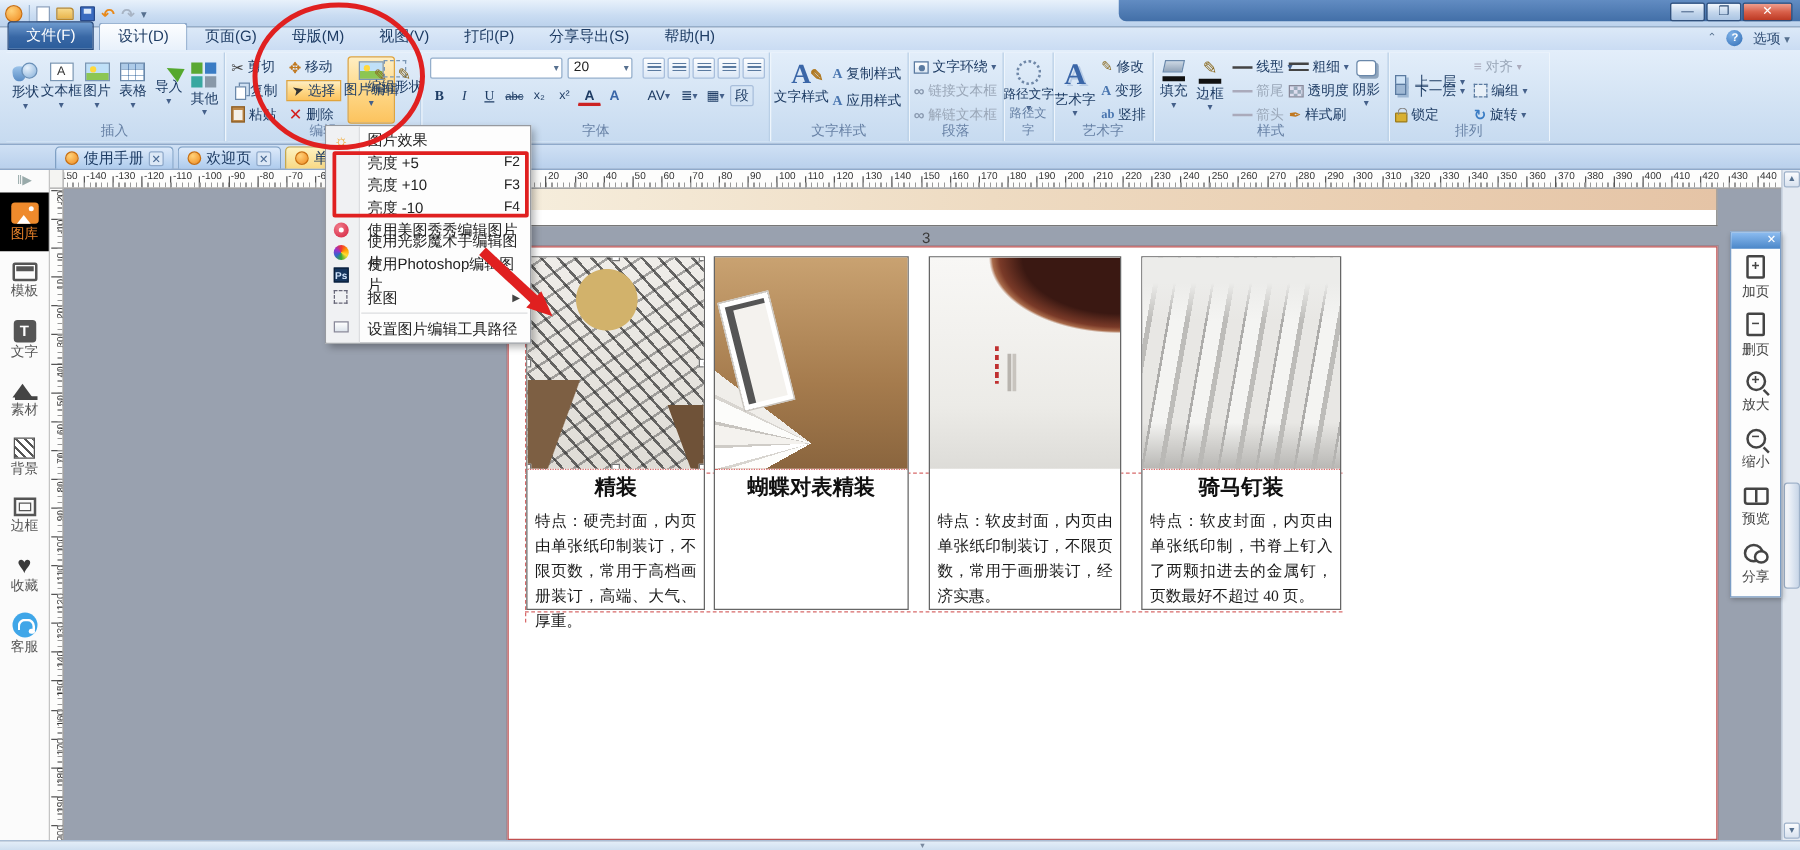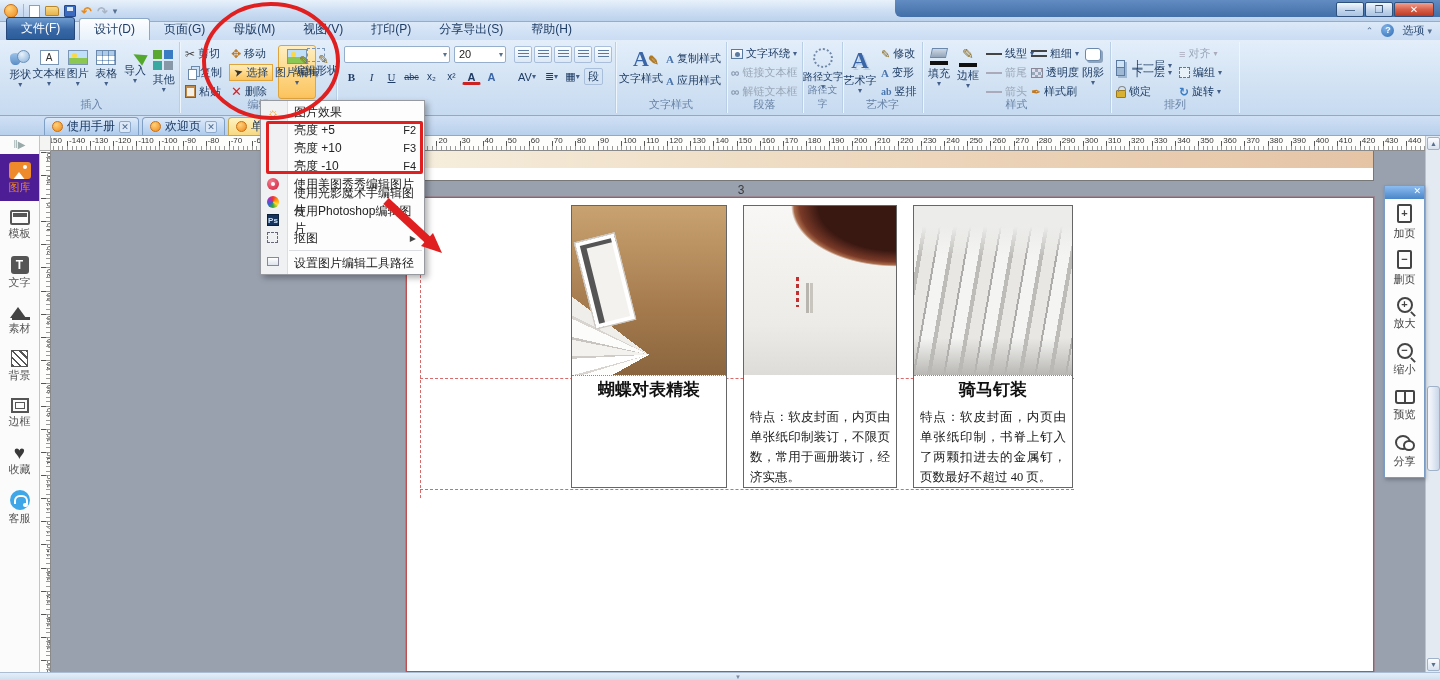--- a/index.html
+++ b/index.html
@@ -107,21 +107,21 @@
   .tabrow { position:absolute; left:0; top:116px; width:1440px; height:20px; background:linear-gradient(#cfe0f4,#b9d0ec); border-bottom:1px solid #8fa9ca; z-index:9; display:flex; align-items:flex-end; padding-left:44px; gap:3px; }
   .dtab { height:18px; display:flex; align-items:center; gap:4px; padding:0 7px; border:1px solid #7fa0c4; border-bottom:none; border-radius:4px 4px 0 0; background:linear-gradient(#ddeafa,#aecbed); font-size:12px; color:#1e3c64; white-space:nowrap; overflow:hidden; }
   .dtab-active { background:linear-gradient(#fdf3c2,#f8d984); border-color:#c8a84a; }
   .dtab .dot { width:11px; height:11px; border-radius:50%; background:radial-gradient(circle at 35% 30%,#ffd27a,#f08a1e); border:1px solid #c96f10; flex:none; }
   .dtab .x { font-size:9px; color:#4a6a94; border:1px solid #8fa9ca; background:#dce8f6; width:12px; height:12px; line-height:10px; text-align:center; border-radius:2px; flex:none; }
 
   
   .sidebar { position:absolute; left:0; top:136px; width:40px; height:536px; background:#fbfbfb; border-right:1px solid #c4c4c4; z-index:8; }
   .sb-collapse { height:18px; text-align:center; color:#9aa; font-size:10px; padding-top:3px; }
   .sb-item { height:47px; display:flex; flex-direction:column; align-items:center; justify-content:center; gap:3px; font-size:11px; color:#555; }
-  .sb-item.active { background:#4c1d95; color:#e8822a; }
+  .sb-item.active { background:#000000; color:#e8822a; }
   .sb-label { line-height:11px; }
   .si-gallery { width:22px; height:17px; background:#ee8a2c; border-radius:3px; position:relative; overflow:hidden; }
   .si-gallery::before { content:""; position:absolute; right:4px; top:3px; width:4px; height:4px; border-radius:50%; background:#fff; }
   .si-gallery::after { content:""; position:absolute; left:3px; bottom:-2px; width:0; height:0; border:7px solid transparent; border-bottom:9px solid #fff; }
   .si-template { width:20px; height:15px; border:2px solid #555; border-radius:2px; position:relative; }
   .si-template::after { content:""; position:absolute; left:1px; top:1px; right:1px; height:4px; background:#555; }
   .si-text { width:18px; height:18px; background:#555; border-radius:3px; color:#fff; font-weight:bold; font-size:12px; text-align:center; line-height:18px; }
   .si-material { width:20px; height:16px; position:relative; }
   .si-material::before { content:""; position:absolute; left:0; bottom:2px; width:0; height:0; border:8px solid transparent; border-bottom:11px solid #444; }
   .si-material::after { content:""; position:absolute; right:0; bottom:0; width:18px; height:3px; background:#444; }
@@ -376,20 +376,21 @@
     </div>
     <div style="position:absolute;left:176px;top:26px;display:flex;gap:2px;align-items:center;">
       <span class="fbtn" style="width:26px;">
           <span>AV</span>
           <span class="caret">▾</span>
         </span>
       <span class="fbtn">≣<span class="caret">▾</span></span>
       <span class="fbtn">▦<span class="caret">▾</span></span>
       <span class="fbtn" style="border:1px solid #a8bedb;">段</span>
     </div>
+    <div class="glabel">字体</div>
   </div>
 
   <div class="rgroup" style="left:616px;width:111px;">
     <div class="bigbtn" style="left:3px;width:44px;">
       <span class="ic-A-brush">A</span>
       <span class="cap">文字样式</span>
     </div>
     <div class="sbtn" style="left:50px;top:8px;">
         <span class="ic-smallA">A</span>
         <span>复制样式</span>
@@ -759,20 +760,34 @@
 
 <div class="workspace">
   <div class="page2">
     <div class="page2-banner"></div>
   </div>
   <div class="gapnum">3</div>
   <div class="page3" id="page3">
     <div class="dash-h" style="top:180px;"></div>
     <div class="dash-h" style="top:291px;"></div>
     <div class="dash-v" style="left:13px;"></div>
+  <div class="card" style="left: 14px; width: 143px;">
+        <div class="cimg img1 sel">
+          <span class="hnd" style="left: -4px; top: -4px;"></span>
+          <span class="hnd" style="left: calc(50% - 4px); top: -4px;"></span>
+          <span class="hnd" style="left: calc(100% - 4px); top: -4px;"></span>
+          <span class="hnd" style="left: -4px; top: calc(50% - 4px);"></span>
+          <span class="hnd" style="left: calc(100% - 4px); top: calc(50% - 4px);"></span>
+          <span class="hnd" style="left: -4px; top: calc(100% - 4px);"></span>
+          <span class="hnd" style="left: calc(50% - 4px); top: calc(100% - 4px);"></span>
+          <span class="hnd" style="left: calc(100% - 4px); top: calc(100% - 4px);"></span>
+        </div>
+        <div class="ctitle">精装</div>
+        <div class="ctext">特点：硬壳封面，内页由单张纸印制装订，不限页数，常用于高档画册装订，高端、大气、厚重。</div>
+      </div>
       <div class="card" style="left: 164px; width: 156px;">
         <div class="cimg img2"></div>
         <div class="ctitle">蝴蝶对表精装</div>
       </div>
       <div class="card" style="left: 336px; width: 154px;">
         <div class="cimg img3"></div>
         <div class="ctext">特点：软皮封面，内页由单张纸印制装订，不限页数，常用于画册装订，经济实惠。</div>
       </div>
       <div class="card" style="left: 506px; width: 160px;">
         <div class="cimg img4"></div>

